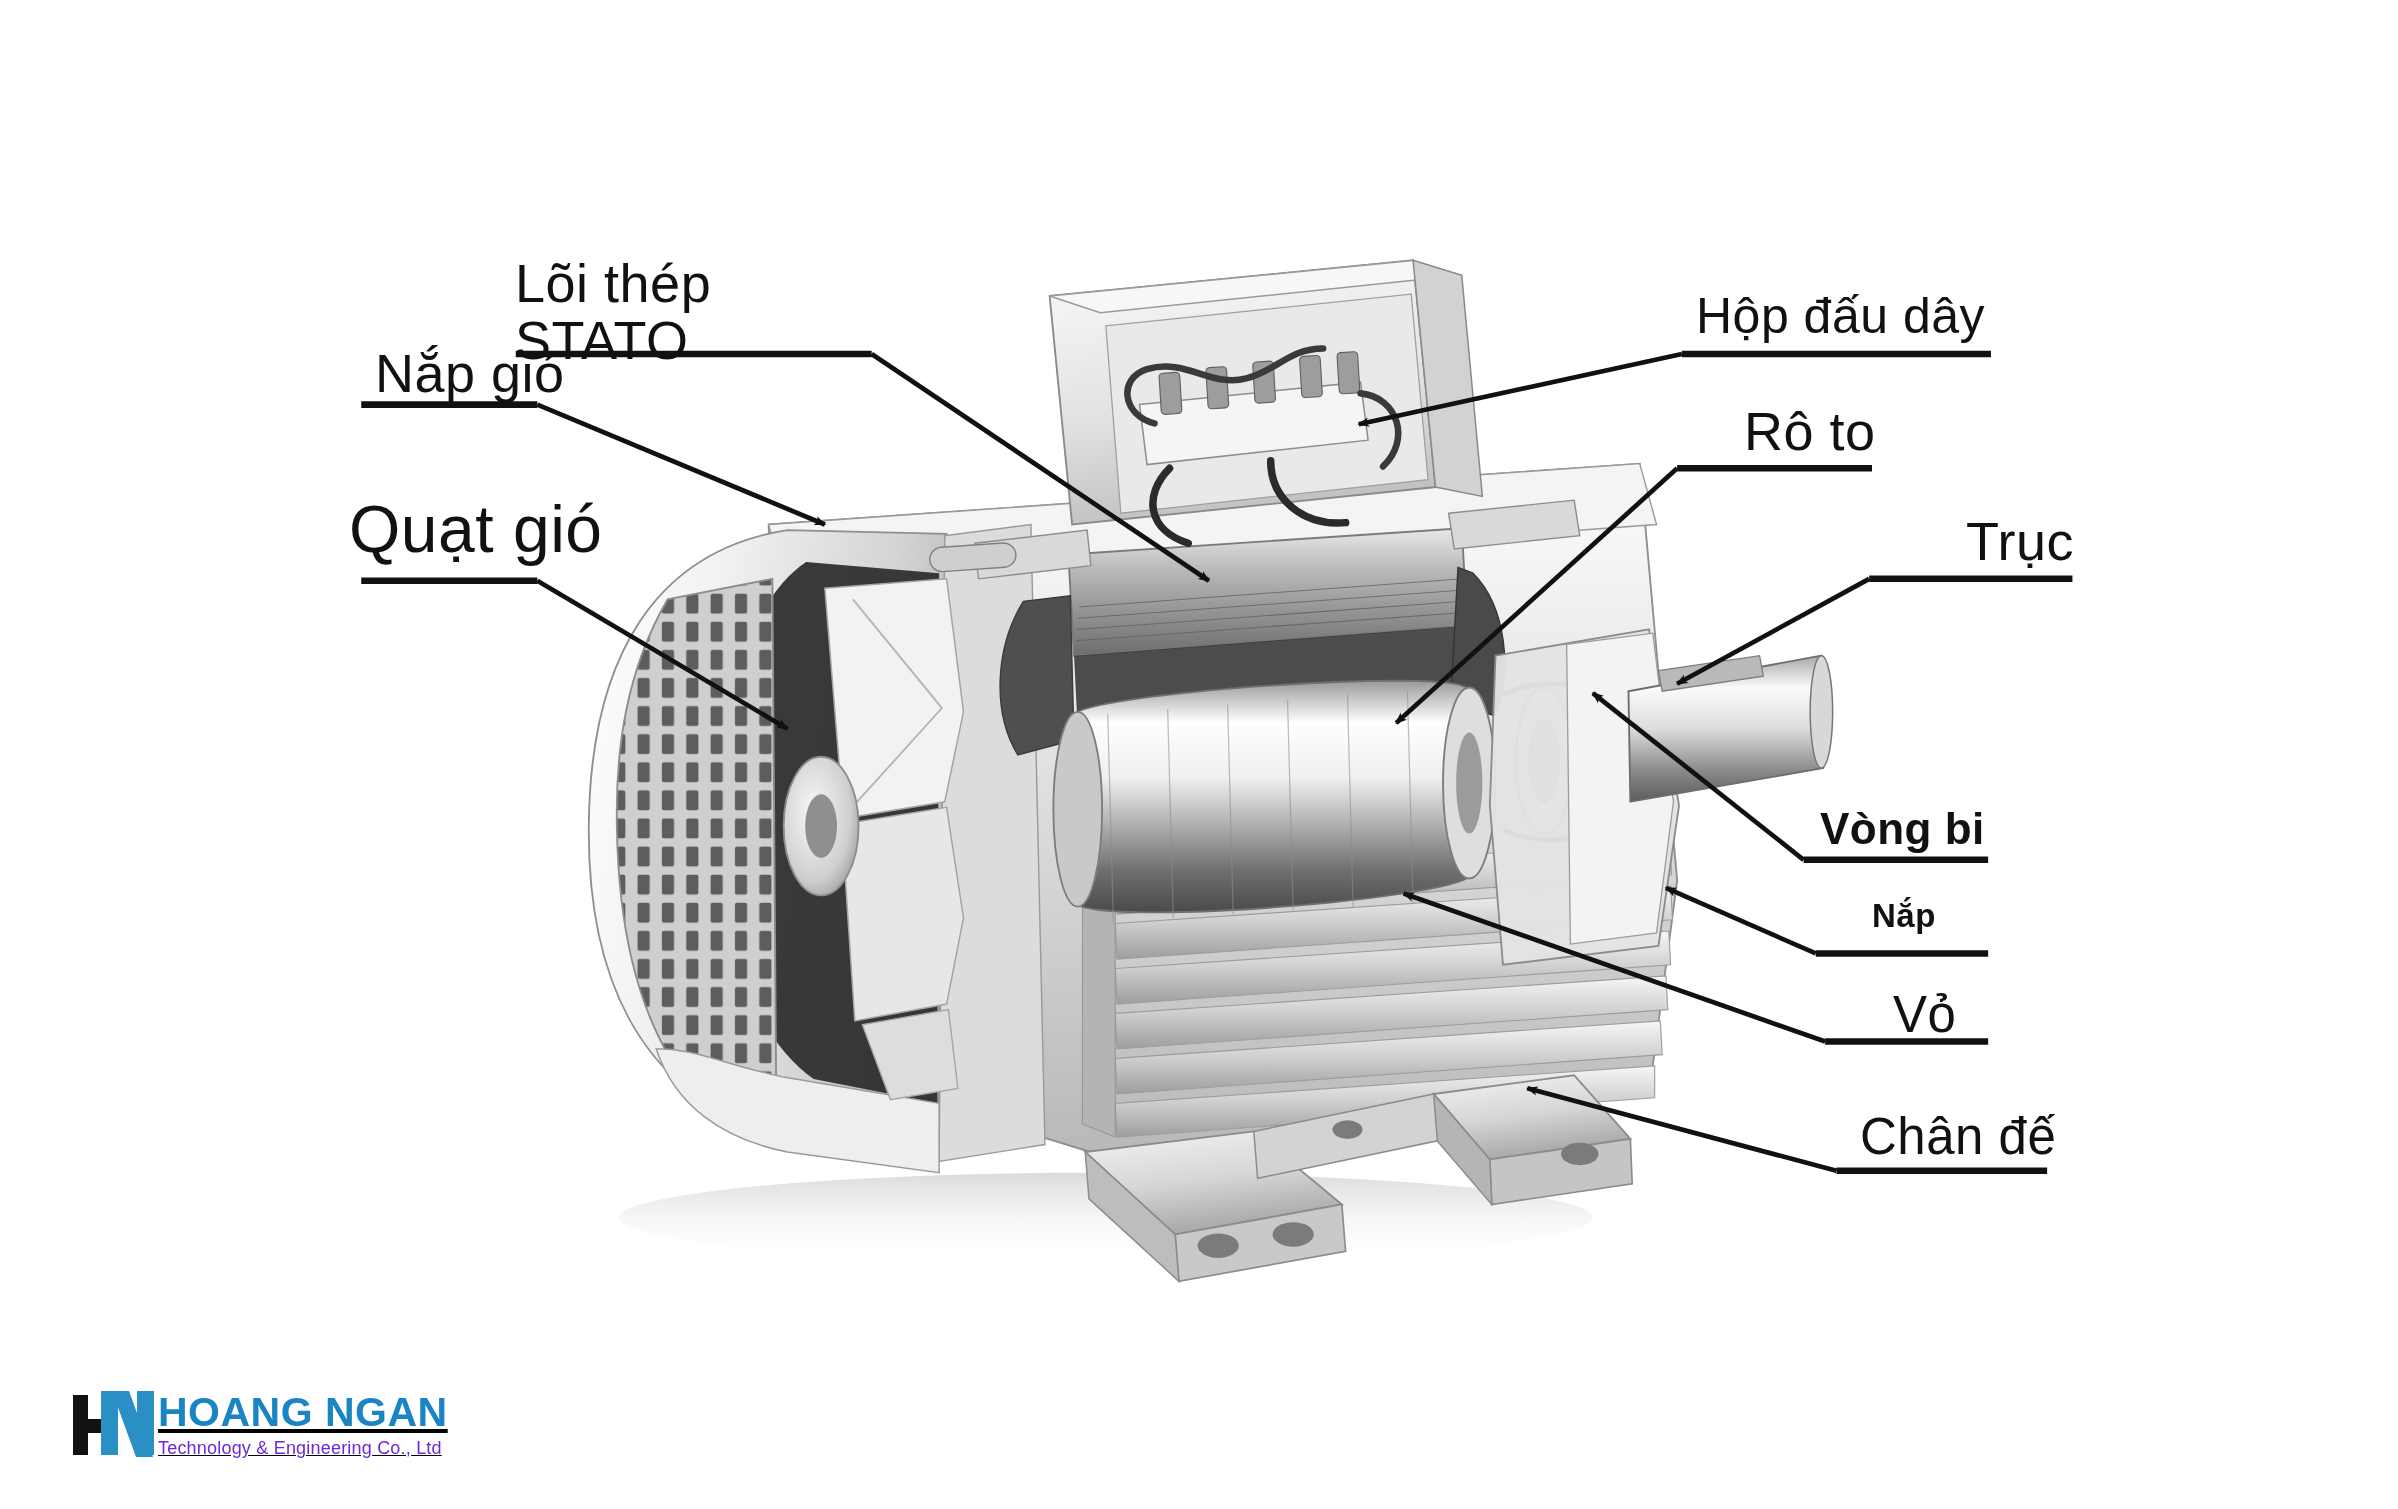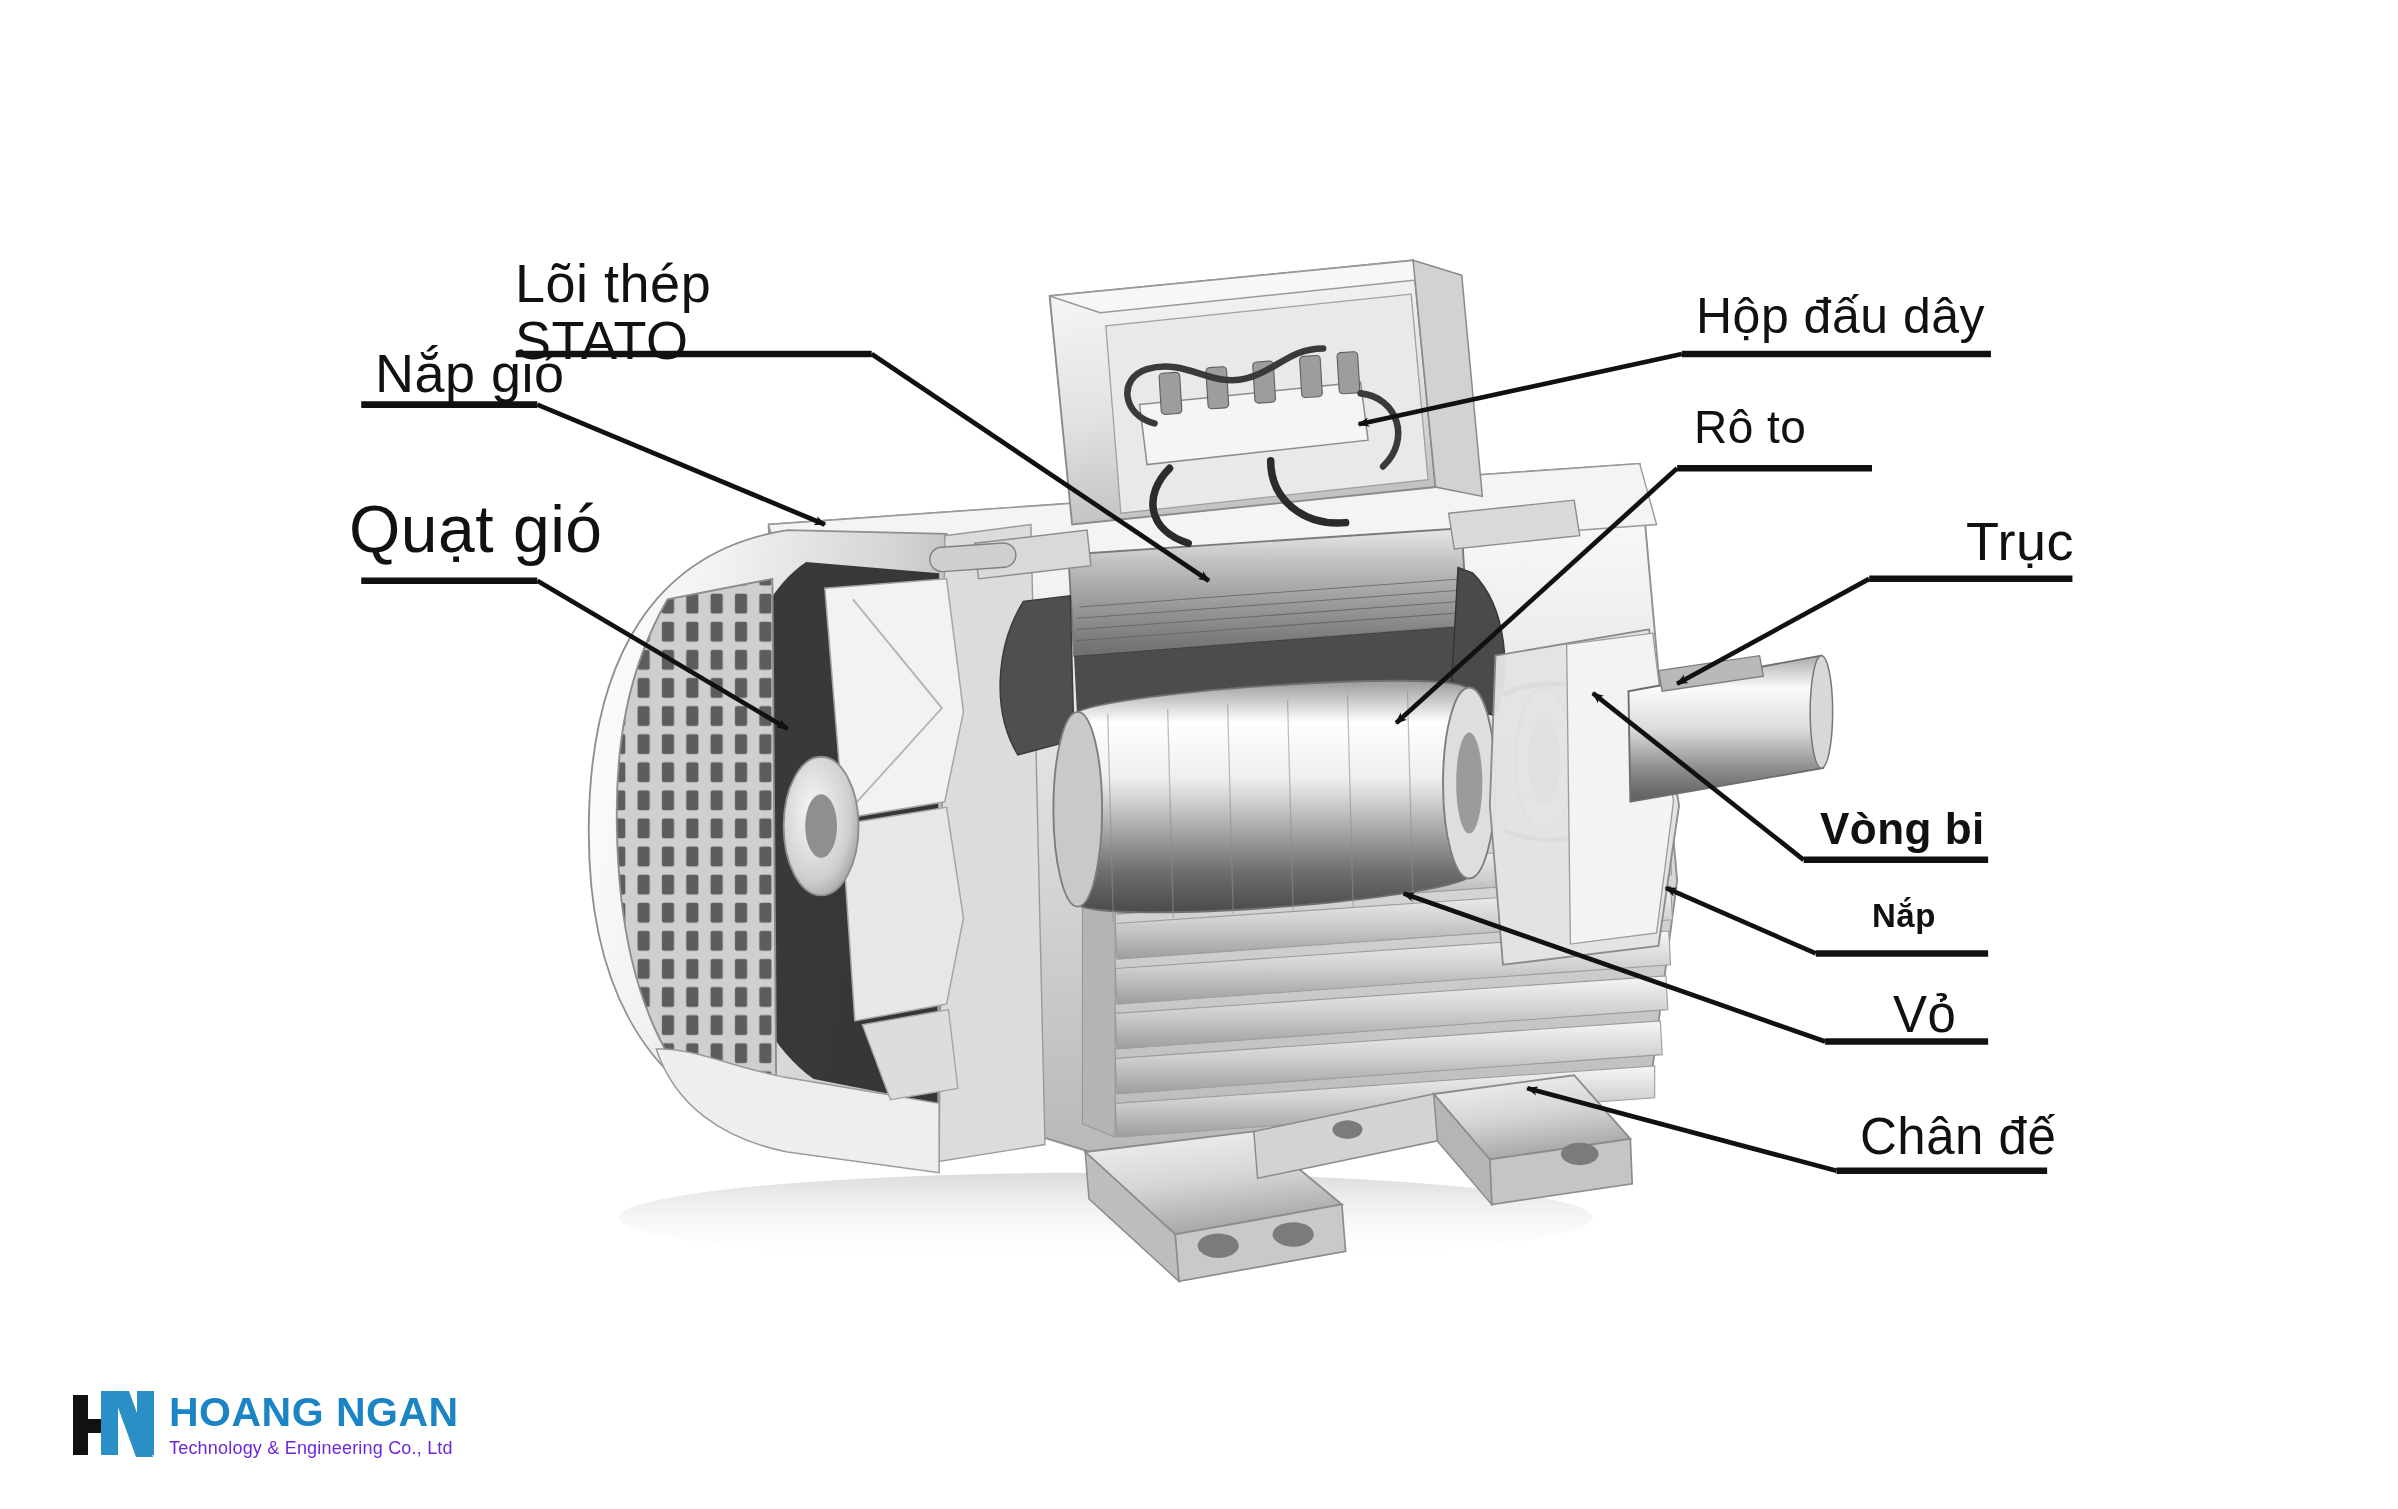--- a/index.html
+++ b/index.html
@@ -46,21 +46,21 @@
     align-items: center;
   }
   #logo-mark { position: relative; width: 81px; height: 71px; flex: 0 0 auto; }
   #logo-mark .bar-h-left  { position:absolute; left:0px;  top:5.6px;  width:15px; height:60px; background:#111111; }
   #logo-mark .bar-h-mid   { position:absolute; left:0px;  top:30px; width:41px; height:14px; background:#111111; }
   #logo-mark .bar-h-right { position:absolute; left:28px; top:5.6px;  width:14px; height:60px; background:#111111; }
   #logo-mark .bar-n-left  { position:absolute; left:28px; top:1.9px;  width:17px; height:64px; background:#2a8fc4; }
   #logo-mark .bar-n-diag  { position:absolute; left:39px; top:1.9px;  width:17px; height:66px; background:#2a8fc4;
                             transform: skewX(20deg); transform-origin: top left; }
   #logo-mark .bar-n-right { position:absolute; left:64px; top:1.9px;  width:17px; height:64px; background:#2a8fc4; }
-  #logo-text { margin-left: 15px; }
+  #logo-text { margin-left: 4px; text-decoration: underline; }
   #logo-title {
     color: #1b84c4;
     font-size: 41px;
     font-weight: bold;
     letter-spacing: 0.5px;
     line-height: 1;
   }
   #logo-sub {
     color: #6d28d9;
     font-size: 18px;
@@ -340,21 +340,21 @@
         </div>
         <div class="callout" style="left: 375px; top: 345px; font-size: 54px;">
           <span class="ctext">Nắp gió</span>
         </div>
         <div class="callout" style="left: 349px; top: 495px; font-size: 66px;">
           <span class="ctext">Quạt gió</span>
         </div>
         <div class="callout" style="left: 1696px; top: 290px; font-size: 50px;">
           <span class="ctext">Hộp đấu dây</span>
         </div>
-        <div class="callout" style="left: 1694px; top: 403px; font-size: 46px;">
+        <div class="callout" style="left: 1744px; top: 403px; font-size: 54px;">
           <span class="ctext">Rô to</span>
         </div>
         <div class="callout" style="left: 1925px; top: 513px; font-size: 54px; margin-left: 41px;">
           <span class="ctext">Trục</span>
         </div>
         <div class="callout" style="left: 1820px; top: 806px; font-size: 44px; font-weight: bold;">
           <span class="ctext">Vòng bi</span>
         </div>
         <div class="callout" style="left: 1872px; top: 899px; font-size: 33px; font-weight: bold;">
           <span class="ctext">Nắp</span>

